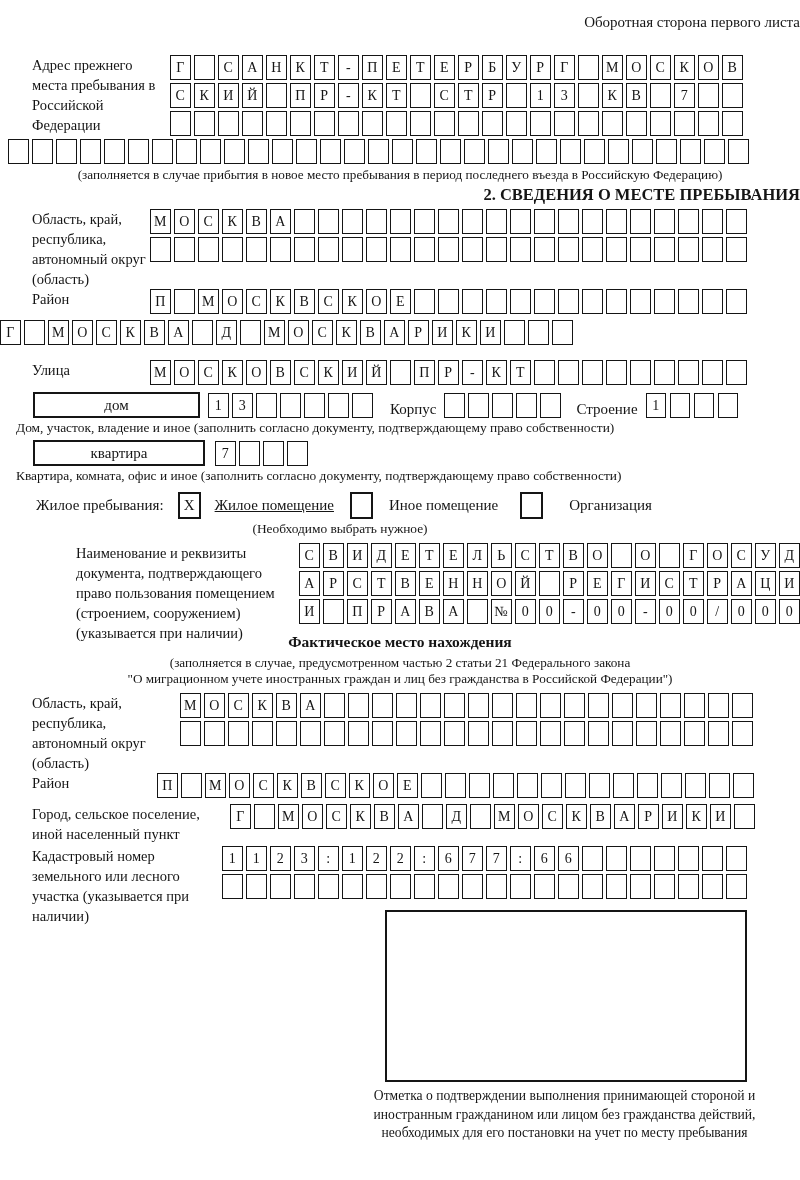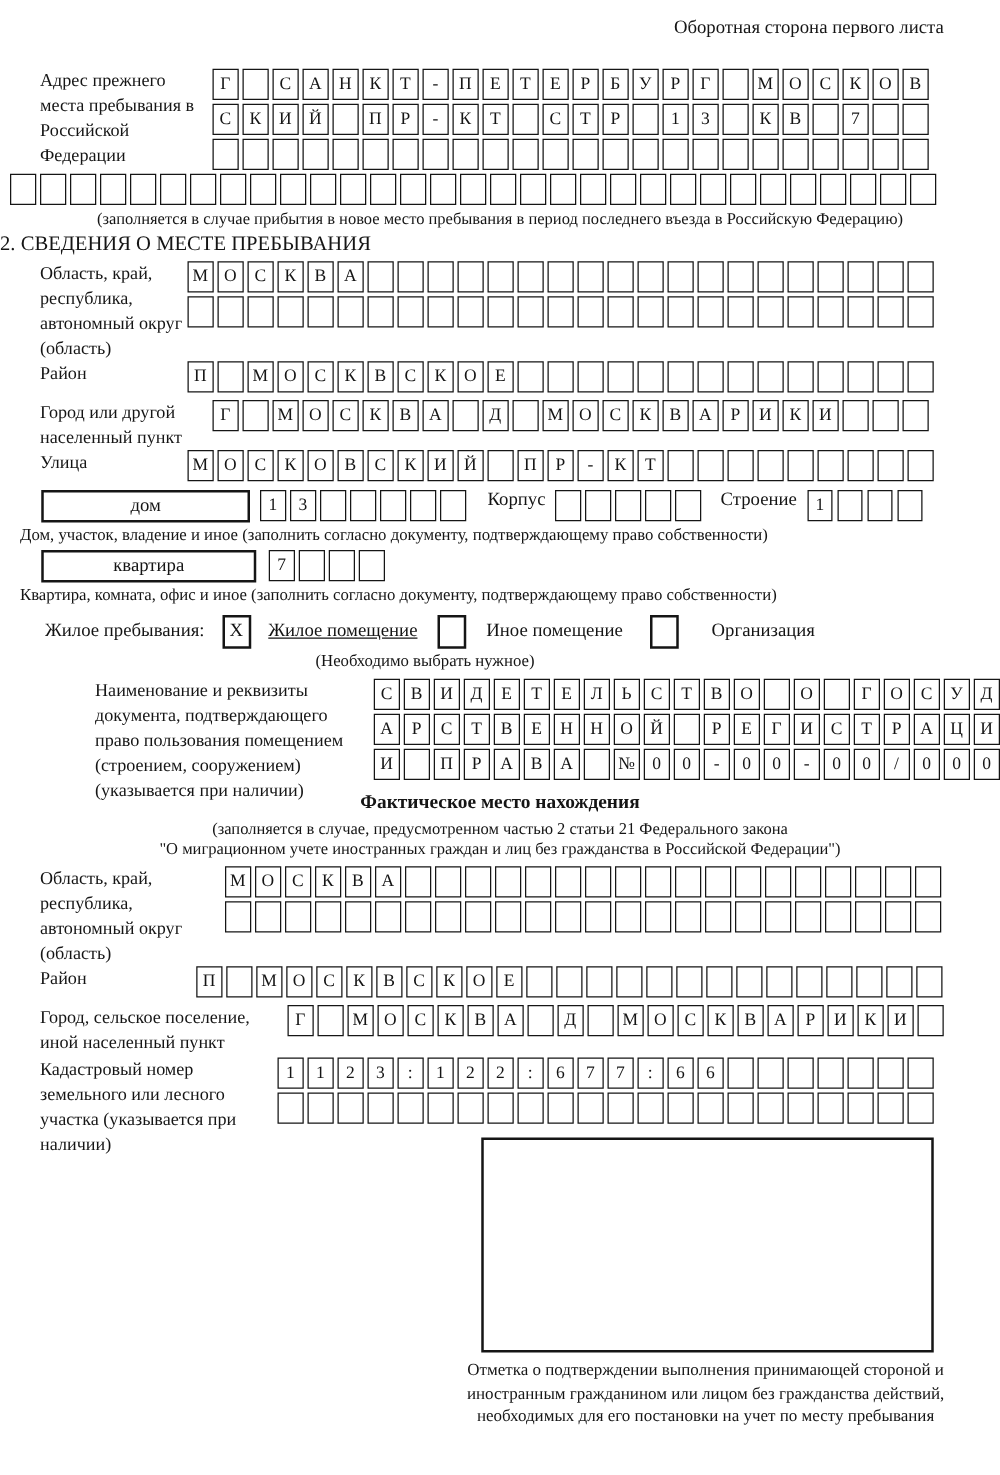--- a/index.html
+++ b/index.html
@@ -8,21 +8,20 @@
     position:relative;
     width:800px; height:1180px;
     margin:0 auto;
     background:#fff;
     color:#151515;
     font-family:"Liberation Serif","DejaVu Serif",serif;
     overflow:hidden;
   }
   .header-note {
     margin-top:14px;
-    padding-right:45px;
     text-align:right;
     font-size:15px;
   }
   
   .frow { display:flex; align-items:flex-start; }
   .flabel {
     flex:0 0 auto;
     padding-left:32px;
     font-size:14.5px;
     line-height:20px;
@@ -34,28 +33,28 @@
     width:20.5px; height:25px;
     margin-right:3.5px;
     border:1.6px solid #151515;
     display:flex; align-items:center; justify-content:center;
     font-size:14px; line-height:1;
     background:#fff;
   }
   .note { font-size:13.2px; }
   .center { text-align:center; }
   .left-note { margin-left:16px; font-size:13.4px; }
-  .sec-title { text-align:left; font-weight:normal; font-size:16.5px; }
+  .sec-title { text-align:right; font-weight:bold; font-size:16.5px; }
   .fact-title { text-align:center; font-weight:bold; font-size:15.5px; }
   
   .w170 { width:170px; } .w150 { width:150px; } .w157 { width:157px; }
   .w180 { width:180px; } .w222 { width:222px; } .w230 { width:230px; } .w255 { width:255px; }
   
   .overflow-row { margin-left:8px; }
-  .house-row, .apt-row { display:flex; align-items:flex-start; margin-left:33px; }
+  .house-row, .apt-row { display:flex; align-items:flex-end; margin-left:33px; }
   .labelbox {
     border:2px solid #151515; height:26px;
     display:flex; align-items:center; justify-content:center;
     font-size:15px;
   }
   .inline-label { font-size:15px; }
   .stay-row { display:flex; align-items:center; margin-left:36px; font-size:15px; }
   .checkbox {
     width:23px; height:27px; border:2px solid #151515;
     display:flex; align-items:center; justify-content:center;
@@ -290,21 +289,20 @@
         <span class="cell"></span>
         <span class="cell"></span>
         <span class="cell"></span>
         <span class="cell"></span>
         <span class="cell"></span>
         <span class="cell"></span>
       </div>
   </div>
 
   <div class="frow mt3 clip-40">
-    <div class="flabel w170">Город или другой населенный пункт</div>
     <div class="cellrow">
         <span class="cell">Г</span>
         <span class="cell"></span>
         <span class="cell">М</span>
         <span class="cell">О</span>
         <span class="cell">С</span>
         <span class="cell">К</span>
         <span class="cell">В</span>
         <span class="cell">А</span>
         <span class="cell"></span>

